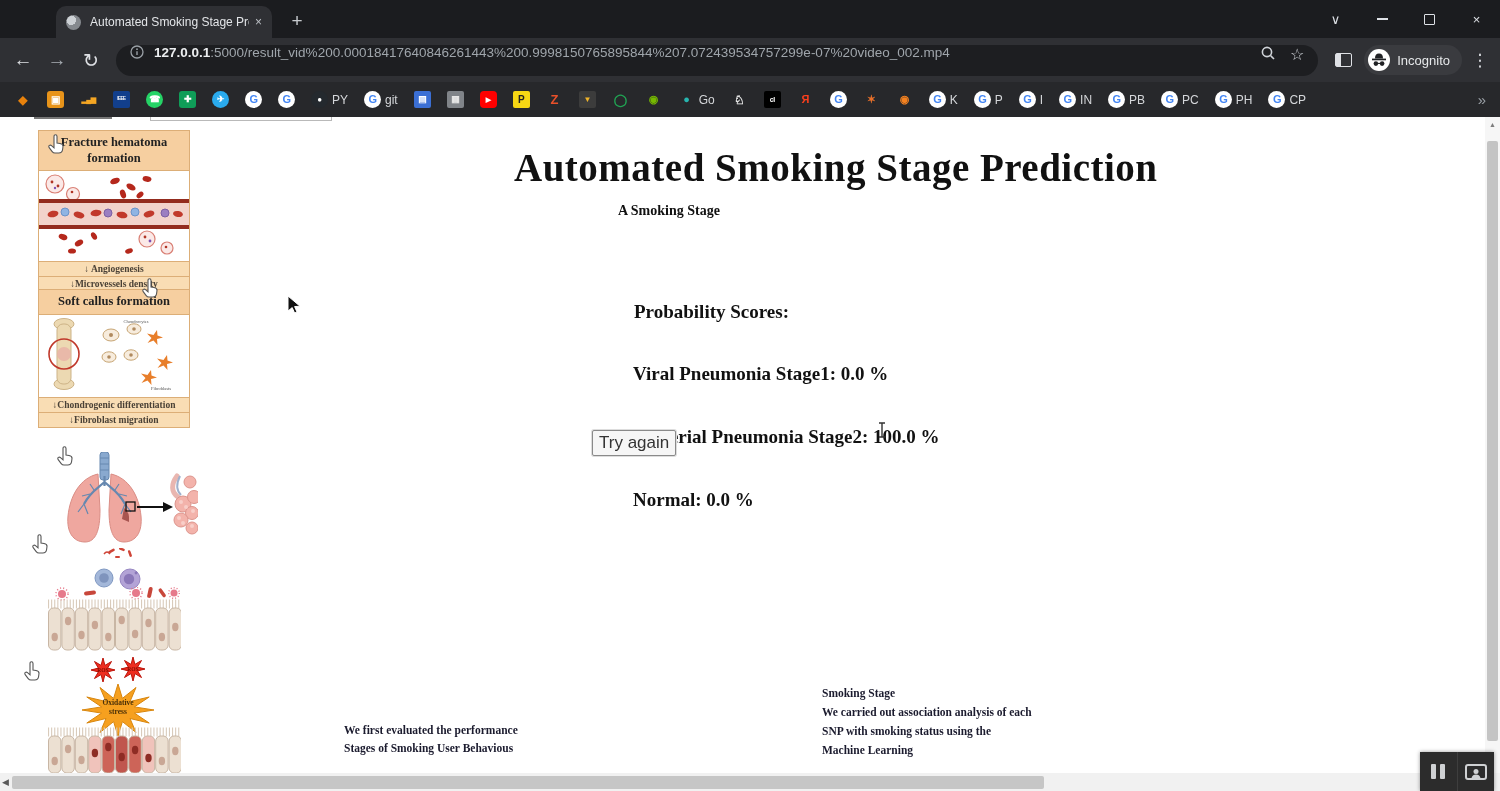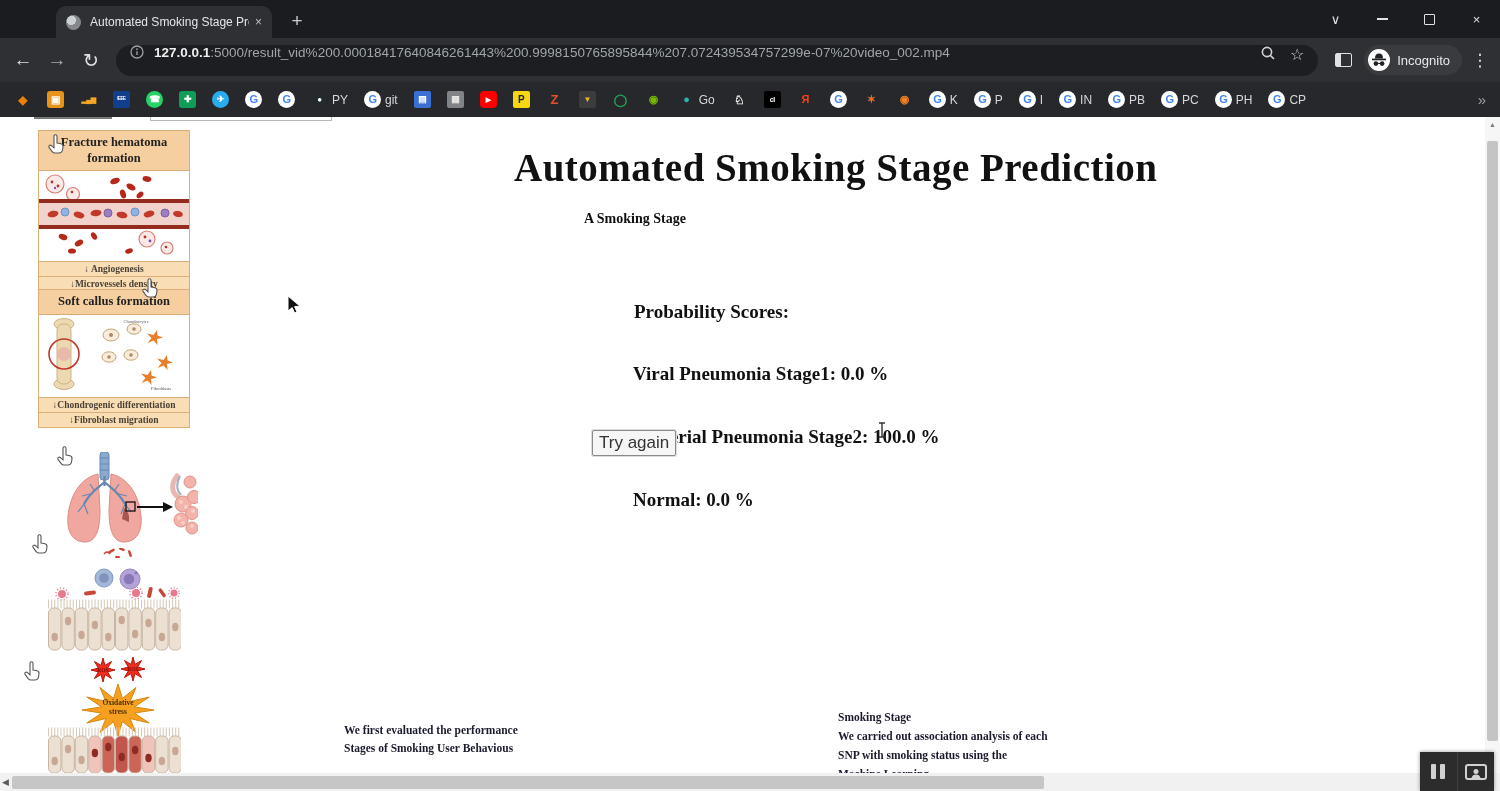--- a/index.html
+++ b/index.html
@@ -48,28 +48,28 @@
   .bmlabel:empty{display:none;}
   .bmmore{margin-left:12px;color:#9aa0a6;font-size:15px;}
 
   
   .content{position:absolute;left:0;top:117px;width:1485px;height:744px;background:#fff;overflow:hidden;
        font-family:"Liberation Serif","DejaVu Serif",serif;color:#111;}
   .remnant1{position:absolute;left:34px;top:0;width:78px;height:2px;background:#4a4a4a;opacity:.75;}
   .remnant2{position:absolute;left:150px;top:0;width:182px;height:4px;border:1px solid #b9b9b9;border-top:none;box-sizing:border-box;}
 
   .page-title{position:absolute;left:514px;top:28px;font-size:39px;font-weight:bold;letter-spacing:.5px;white-space:nowrap;}
-  .page-subtitle{position:absolute;left:584px;top:86px;font-size:14px;font-weight:bold;margin-top:8px;}
+  .page-subtitle{position:absolute;left:618px;top:86px;font-size:14px;font-weight:bold;}
   .scores-heading{position:absolute;left:634px;top:184px;font-size:19px;font-weight:bold;}
   .score-lines{position:absolute;left:633px;top:246px;}
   .score-line{font-size:19px;font-weight:bold;height:21px;margin-bottom:42px;white-space:nowrap;}
   .try-btn{position:absolute;left:592px;top:313px;z-index:5;background:#f6f6f6;border:1px solid #8a8a8a;border-radius:2px;
        font-family:"Liberation Sans",sans-serif;font-size:17px;color:#333;padding:2px 6px;box-shadow:0 0 0 1px #ddd;}
   .notes-left{position:absolute;left:344px;top:604px;font-size:11.5px;font-weight:bold;line-height:18px;color:#1b1b2e;}
-  .notes-right{position:absolute;left:822px;top:591px;font-size:11.5px;font-weight:bold;line-height:19px;color:#1b1b2e;margin-left:16px;}
+  .notes-right{position:absolute;left:822px;top:567px;font-size:11.5px;font-weight:bold;line-height:19px;color:#1b1b2e;}
 
   
   .fig{position:absolute;}
   .card{left:38px;width:152px;border:1px solid #dcae77;box-sizing:border-box;background:#fff;}
   .card1{top:13px;} .card2{top:172px;}
   .card-h{background:#f6cfa0;border-bottom:1px solid #dcae77;font-weight:bold;font-size:12.5px;text-align:center;
        padding:4px 6px;line-height:1.25;color:#222;}
   .card2 .card-h{padding:4px 18px;}
   .card-strip{background:#f9ddb4;border-top:1px solid #dcae77;font-weight:bold;font-size:9.5px;text-align:center;
        padding:2px 0;color:#4a4136;white-space:nowrap;}

